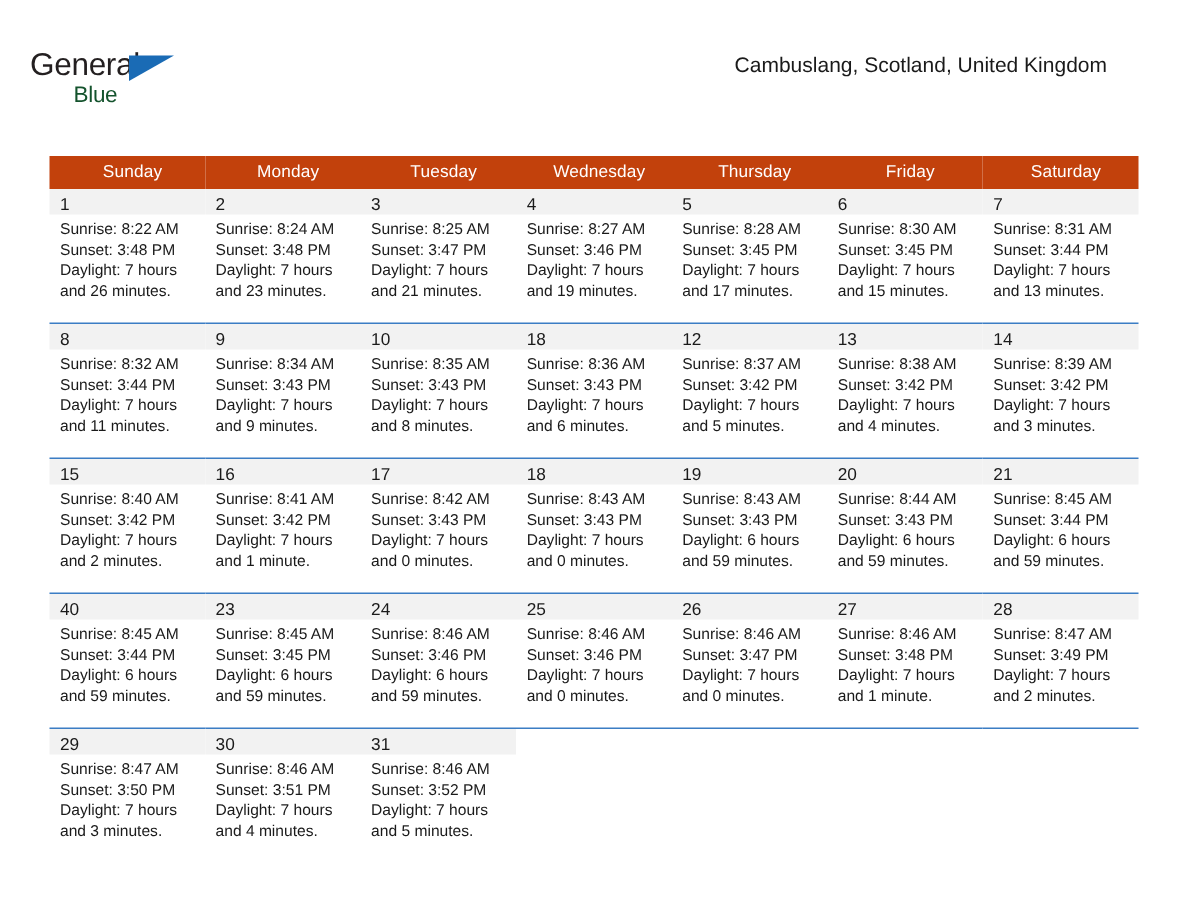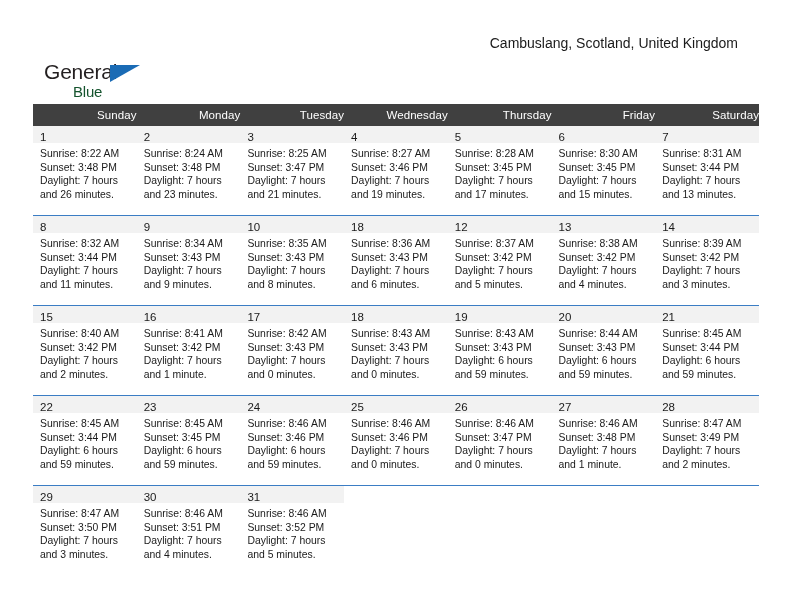--- a/index.html
+++ b/index.html
@@ -21,25 +21,24 @@
   }
 
   
   .top {
     position: relative;
     height: 72px;
     padding: 26px 34px 0 34px;
   }
   .logo {
     position: absolute;
-    left: 44px;
+    left: 20px;
     top: 32px;
     width: 180px;
     height: 46px;
-    margin-top: 28px;
   }
   .logo-general {
     position: absolute;
     left: 0;
     top: 0;
     font-size: 21px;
     letter-spacing: -0.2px;
     color: #231f20;
     line-height: 23px;
   }
@@ -92,25 +91,25 @@
     width: 726px;
   }
   table.cal {
     border-collapse: collapse;
     table-layout: fixed;
     width: 726px;
   }
   table.cal col { width: 103.71px; }
 
   thead th {
-    background: #404040;
+    background: #c2410c;
     color: #ffffff;
     font-size: 11.5px;
     font-weight: normal;
-    text-align: right;
+    text-align: center;
     padding: 5px 0 5px 7px;
     height: 22px;
     border: none;
     letter-spacing: 0.1px;
   }
 
   tbody tr.week > td {
     vertical-align: top;
     padding: 0;
     height: 89px;
@@ -377,21 +376,21 @@
 Sunset: 3:44 PM
 Daylight: 6 hours
 and 59 minutes.</div>
               </div>
             </td>
         </tr>
 
         <tr class="week">
           <td>
               <div class="cell">
-                <div class="daynum-band"><span class="daynum">22</span></div>
+                <div class="daynum-band"><span class="daynum">40</span></div>
                 <div class="info">Sunrise: 8:45 AM
 Sunset: 3:44 PM
 Daylight: 6 hours
 and 59 minutes.</div>
               </div>
             </td>
           <td>
               <div class="cell">
                 <div class="daynum-band"><span class="daynum">23</span></div>
                 <div class="info">Sunrise: 8:45 AM

